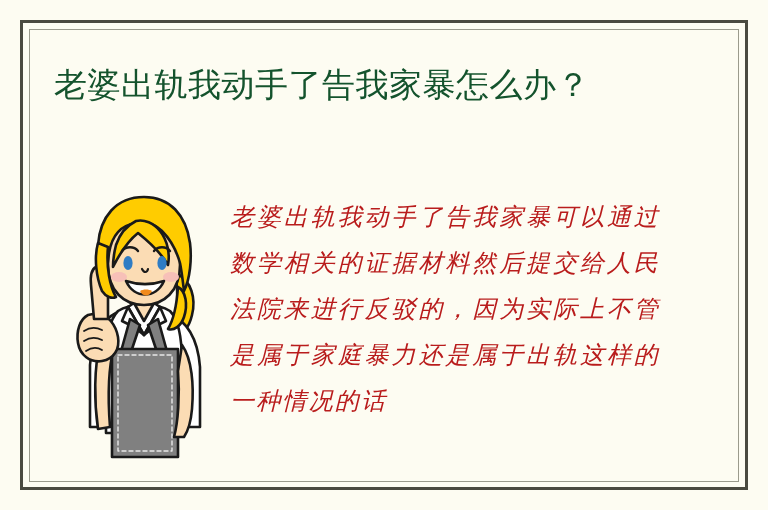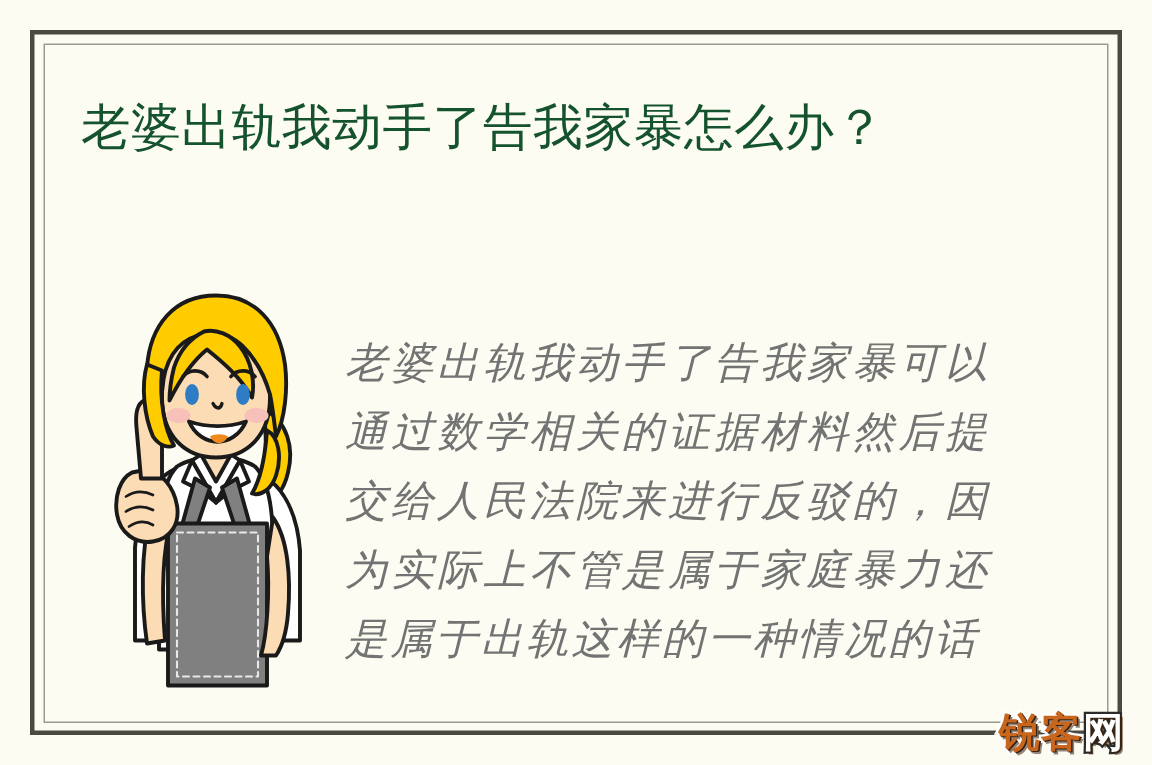--- a/index.html
+++ b/index.html
@@ -78,26 +78,26 @@
   .illustration svg {
     display: block;
     width: 160px;
     height: 265px;
   }
 
   
   .body-text {
     position: absolute;
     left: 176px;
-    top: 30px;
+    top: 4px;
     width: 430px;
     font-family: "Liberation Serif", serif;
-    font-size: 28px;
+    font-size: 24px;
     line-height: 46px;
-    color: #737373;
+    color: #b91c1c;
     letter-spacing: 2.2px;
     font-style: italic;
     text-align: justify;
     white-space: pre-wrap;
   }
 
   
   .watermark {
     position: absolute;
     right: 18px;
@@ -192,17 +192,14 @@
 
           <path d="M76 96 C79 102 85 102 88 96 C85 94 79 94 76 96 Z" fill="#f08a1c" stroke="none"></path>
         </g>
       </svg>
     </div>
 
     <div class="body-text">老婆出轨我动手了告我家暴可以通过数学相关的证据材料然后提交给人民法院来进行反驳的，因为实际上不管是属于家庭暴力还是属于出轨这样的一种情况的话</div>
 
   </div>
 
-  <div class="watermark">
-    <span>锐客</span><span class="wm-last">网</span>
-  </div>
 
 </div>
 
 </body></html>

